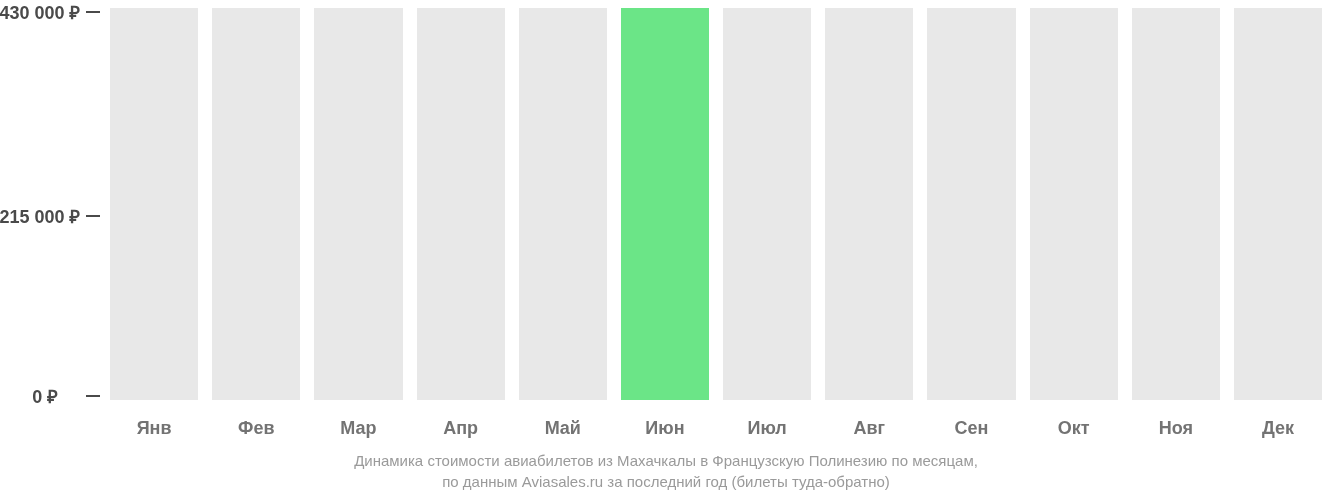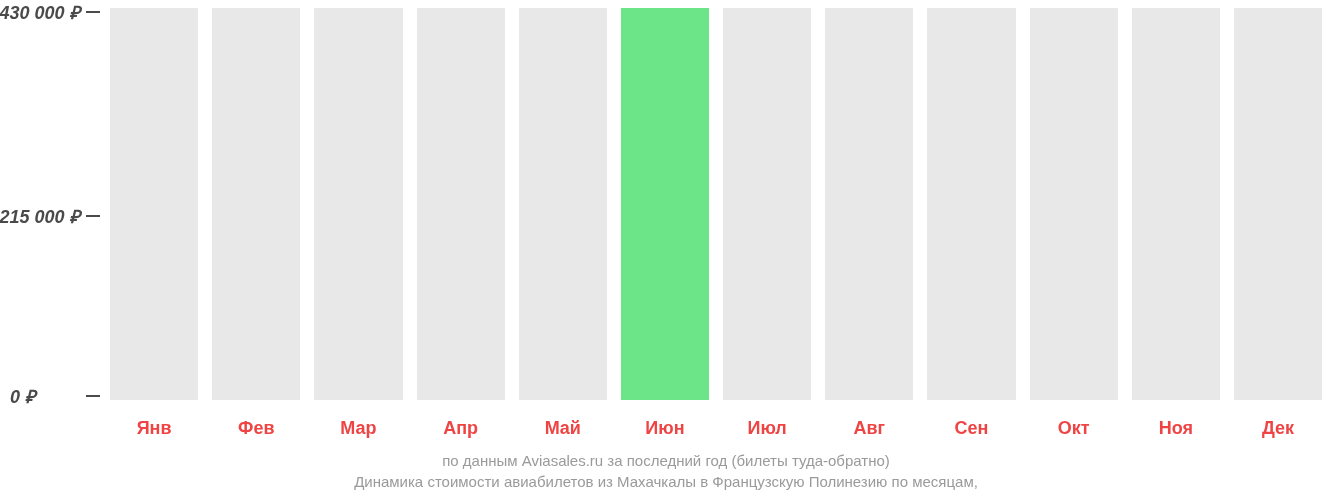--- a/index.html
+++ b/index.html
@@ -34,23 +34,22 @@
     font-size: 18px;
     font-weight: 600;
     color: #4a4a4a;
   }
   .y-tick .dash {
     width: 14px;
     border-top: 2px solid #4a4a4a;
   }
   .y-tick .lbl {
     white-space: nowrap;
-    text-align: left;
+    text-align: center;
     min-width: 70px;
-    font-style: italic;
   }
   .y-minor {
     position: absolute;
     right: 0;
   }
   .y-minor .dash {
     width: 8px;
     border-top: 2px solid #4a4a4a;
     margin-left: auto;
   }
@@ -89,21 +88,21 @@
     right: 10px;
     top: 410px;
     display: flex;
     gap: 14px;
   }
   .x-axis .xlbl {
     flex: 1 1 0;
     text-align: center;
     font-size: 18px;
     font-weight: 600;
-    color: #ef4444;
+    color: #737373;
     padding-top: 8px;
   }
   
   .caption {
     position: absolute;
     left: 0; right: 0;
     top: 450px;
     text-align: center;
     font-size: 15px;
     color: #9a9a9a;
@@ -190,17 +189,17 @@
       <div class="xlbl">Июн</div>
       <div class="xlbl">Июл</div>
       <div class="xlbl">Авг</div>
       <div class="xlbl">Сен</div>
       <div class="xlbl">Окт</div>
       <div class="xlbl">Ноя</div>
       <div class="xlbl">Дек</div>
     </div>
 
   <div class="caption">
+    <div>Динамика стоимости авиабилетов из Махачкалы в Французскую Полинезию по месяцам,</div>
     <div>по данным Aviasales.ru за последний год (билеты туда-обратно)</div>
-    <div>Динамика стоимости авиабилетов из Махачкалы в Французскую Полинезию по месяцам,</div>
   </div>
 
 </div>
 
 </body></html>

